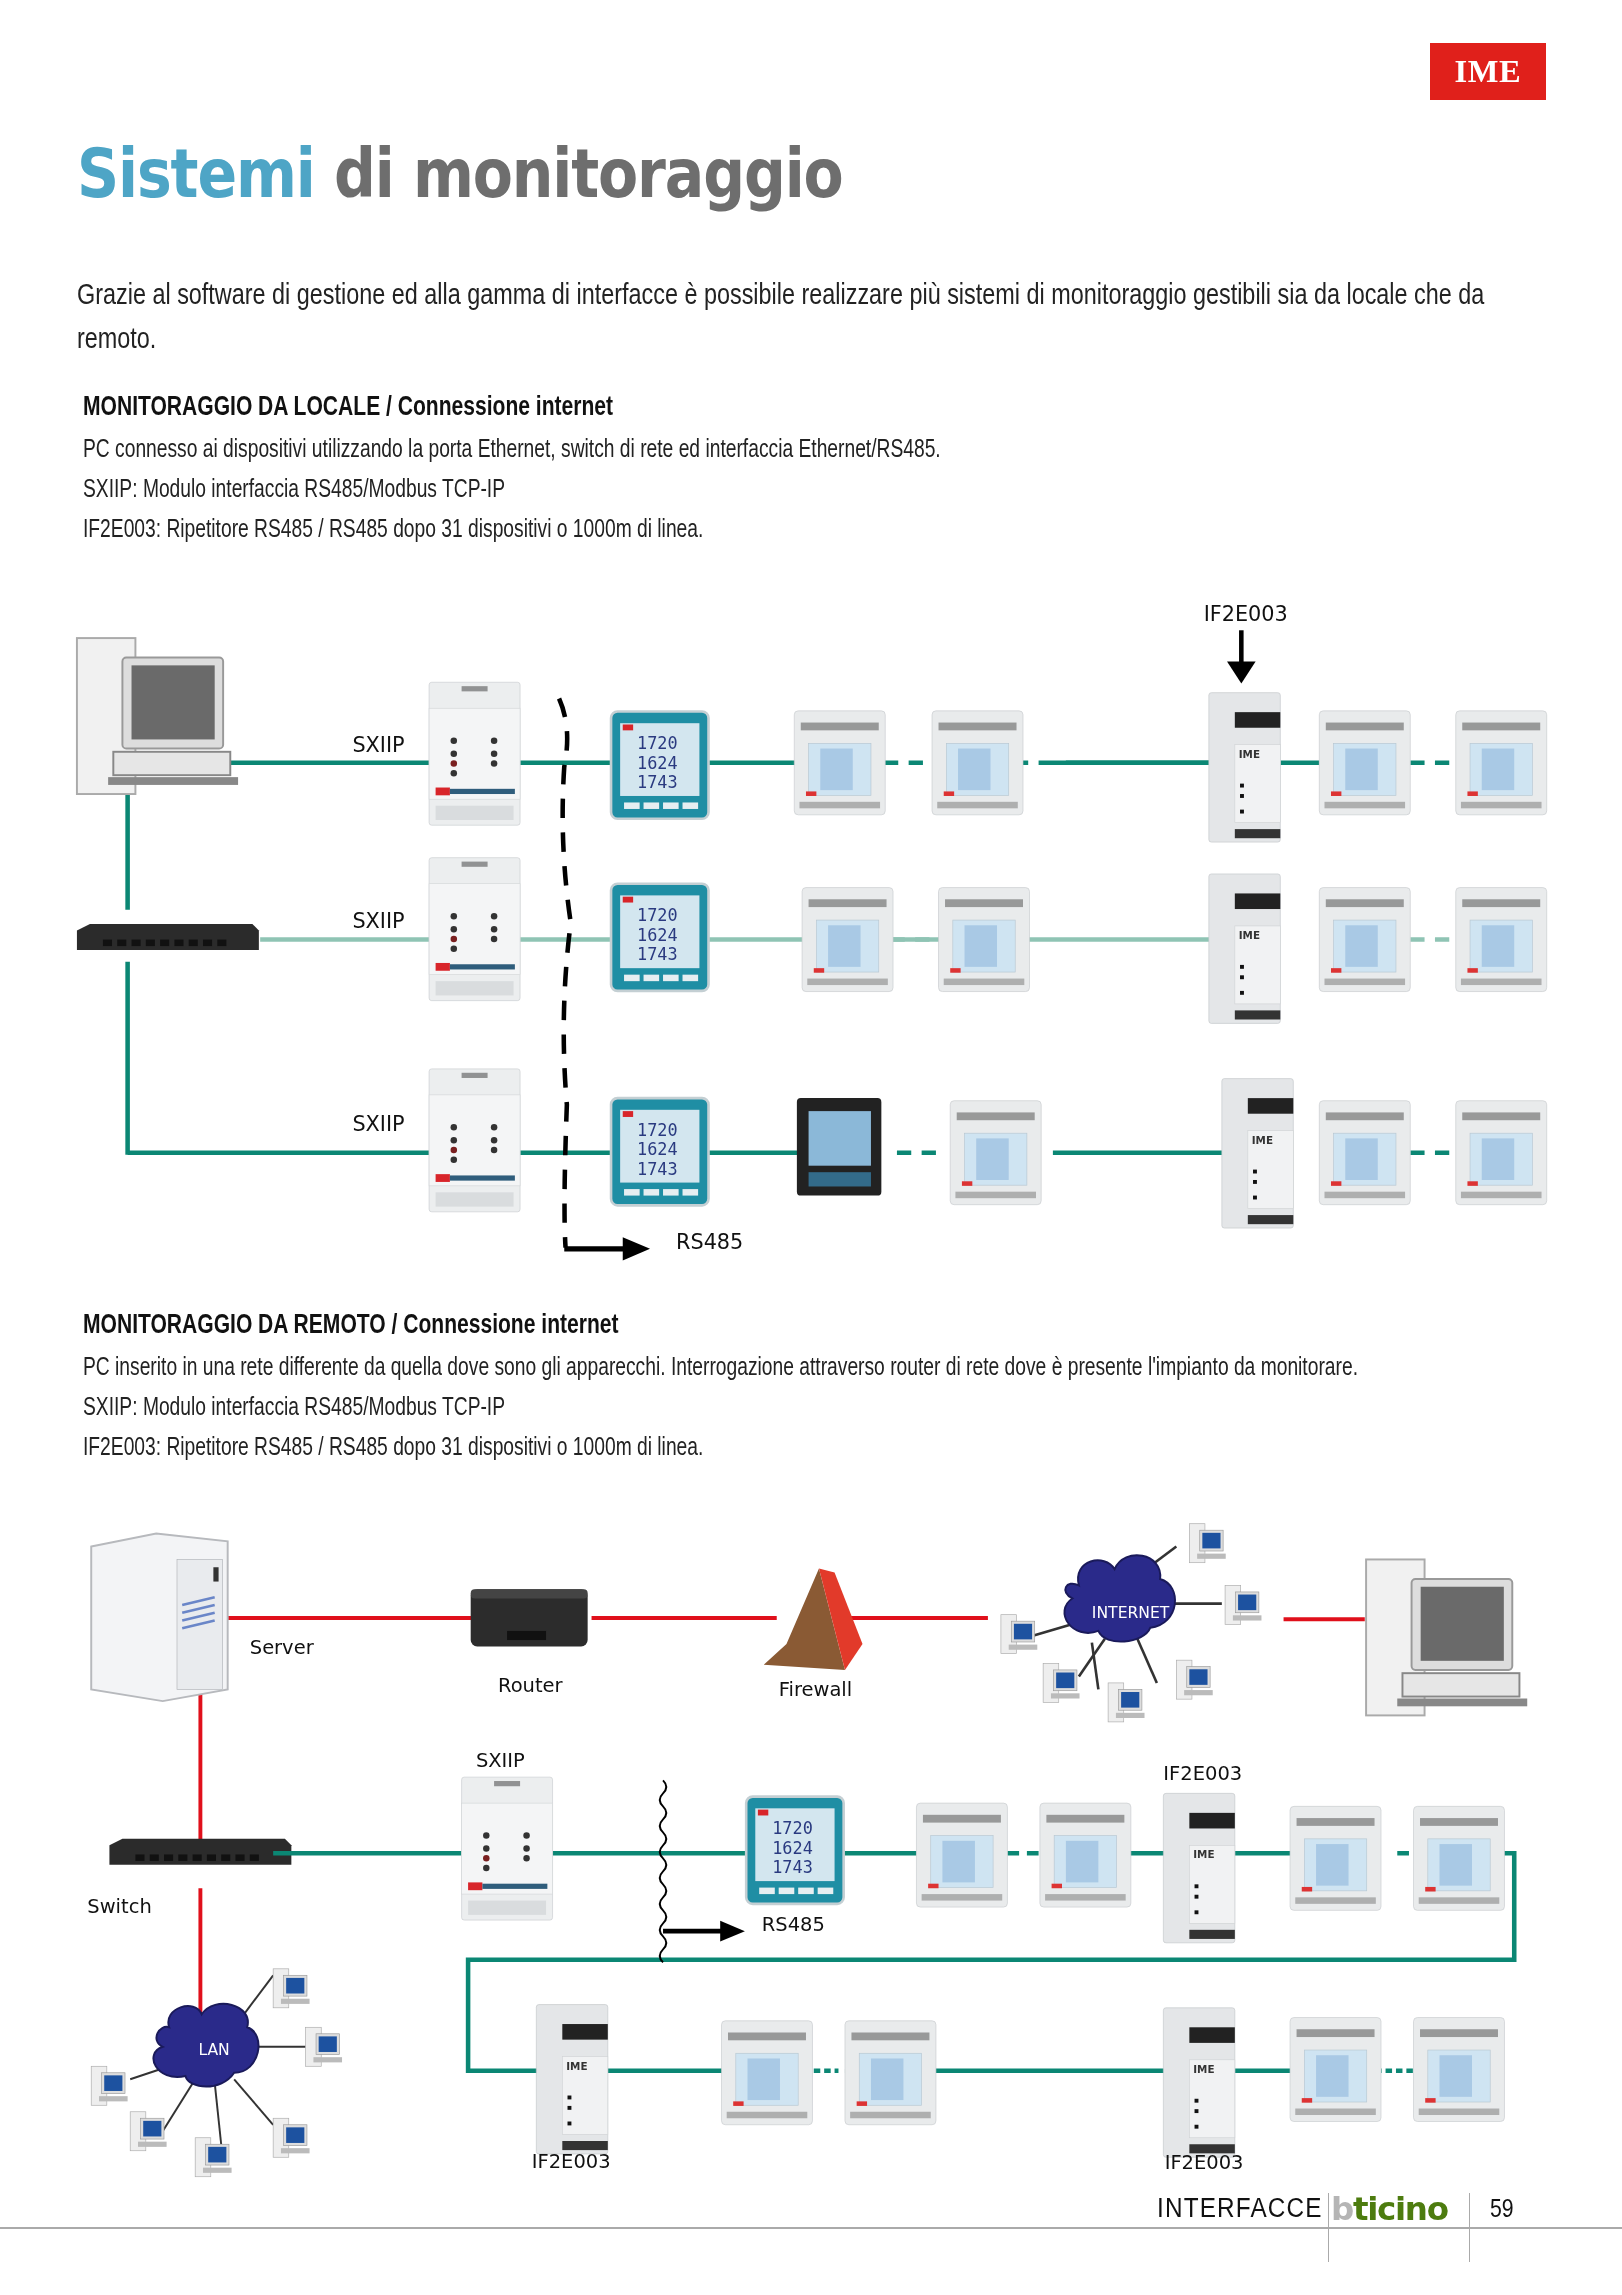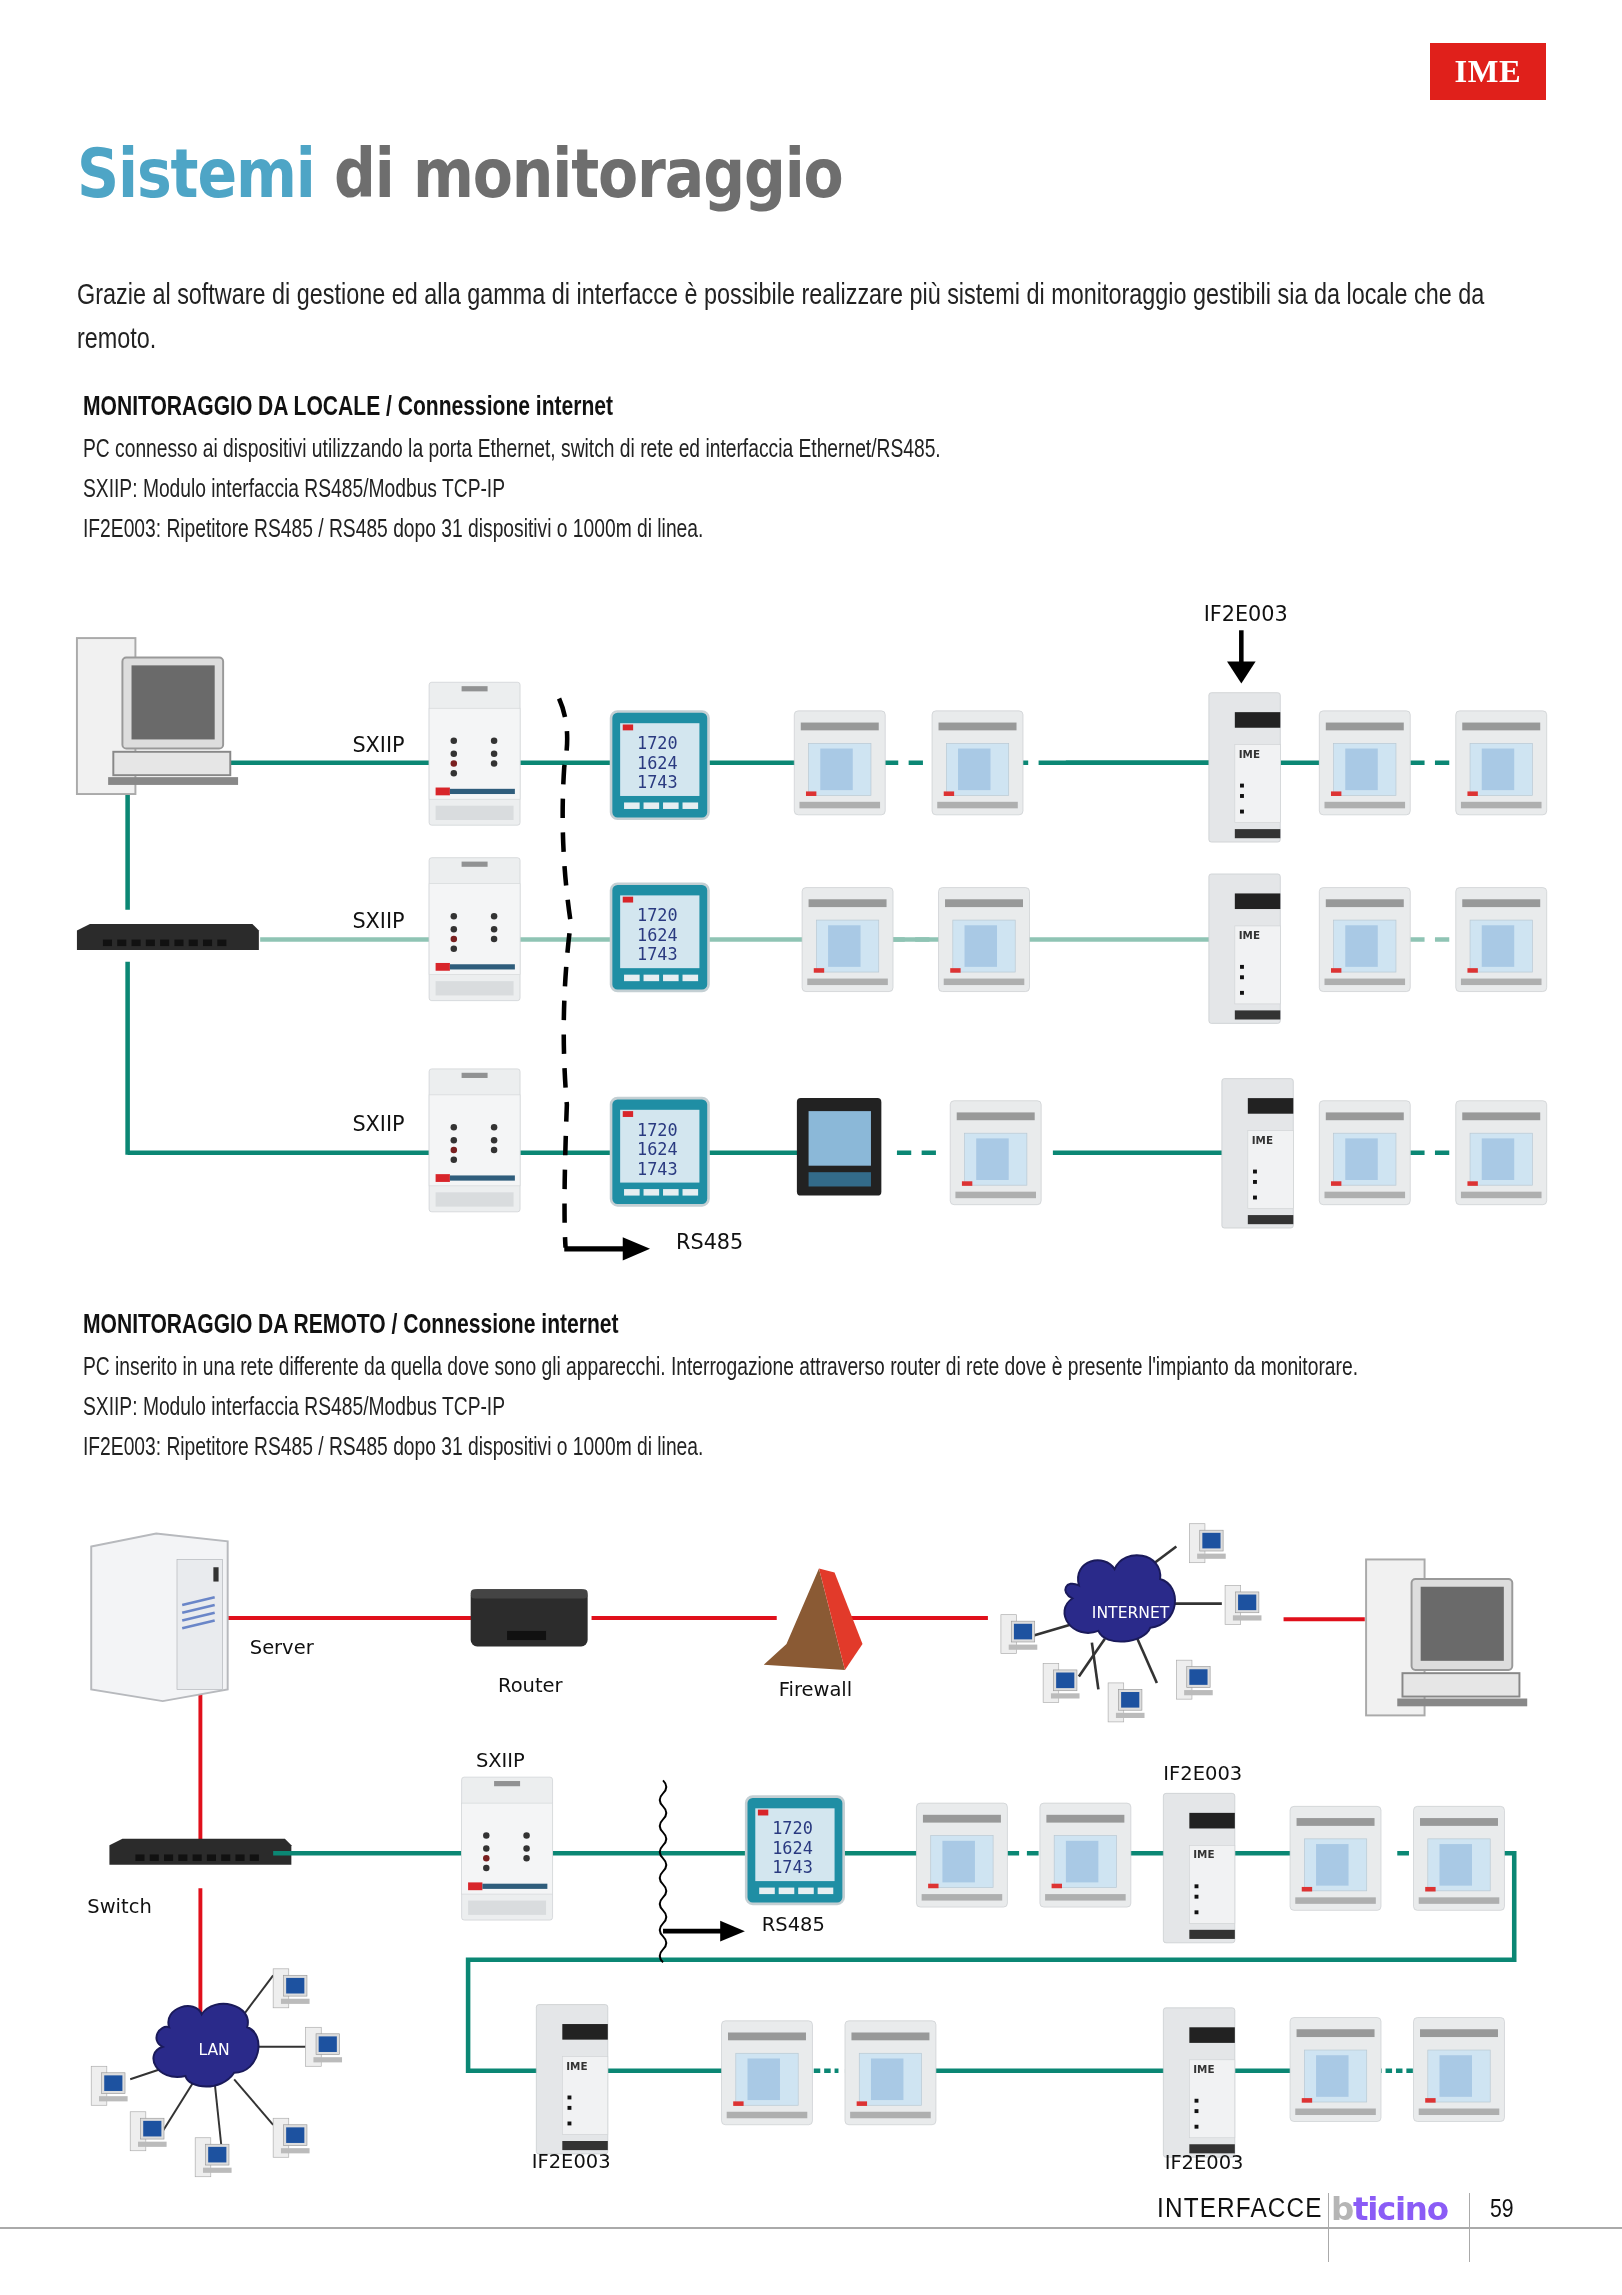--- a/index.html
+++ b/index.html
@@ -12,21 +12,21 @@
   .intro{left:77px;top:272px;width:1430px;font-family:"Liberation Sans Narrow","Liberation Sans",sans-serif;font-size:30px;line-height:44px;color:#222;transform:scaleX(0.78);transform-origin:left top;width:1859px;}
   .sec-head{font-weight:bold;font-size:27px;color:#111;transform:scaleX(0.78);transform-origin:left top;white-space:nowrap;}
   .sec-line{font-size:26px;color:#222;transform:scaleX(0.74);transform-origin:left top;white-space:nowrap;}
   svg#diagram{position:absolute;left:0;top:0;}
   .lbl{font-family:"DejaVu Sans",sans-serif;font-size:32px;fill:#111;}
   .lbl-s{font-family:"DejaVu Sans",sans-serif;font-size:30px;fill:#111;}
   .cloud-lbl{font-family:"DejaVu Sans",sans-serif;font-size:24px;fill:#fff;}
   .footer-text{left:1157px;top:2193px;font-size:27px;letter-spacing:1.3px;color:#111;transform:scaleX(0.9);transform-origin:left top;}
   .footer-brand{left:1331px;top:2190px;font-family:"DejaVu Sans",sans-serif;font-weight:bold;font-size:32.5px;letter-spacing:-1.3px;}
   .footer-brand .b{color:#b5b5b5;}
-  .footer-brand .rest{color:#8b5cf6;}
+  .footer-brand .rest{color:#4d7c0f;}
   .footer-page{left:1490px;top:2194px;font-size:25px;color:#111;transform:scaleX(0.85);transform-origin:left top;}
   .footer-rule{left:0;top:2227px;width:1623px;height:1.9px;background:#aaa;}
   .footer-vline{width:1.3px;height:69px;top:2193px;background:#aaa;}
 </style>
 </head>
 <body>
 
 <div class="abs logo-ime">IME</div>
 <div class="abs title">
   <span class="t1">Sistemi</span>

